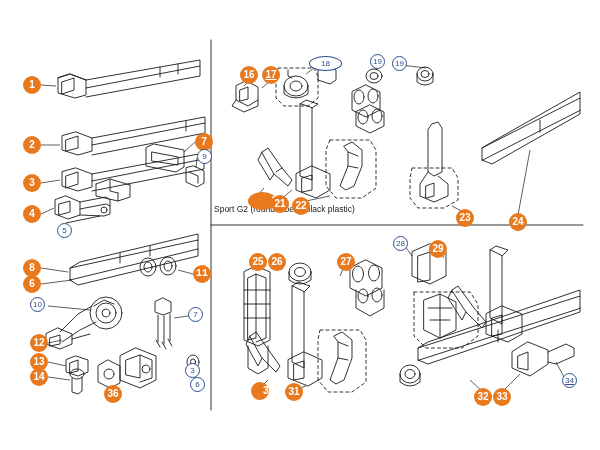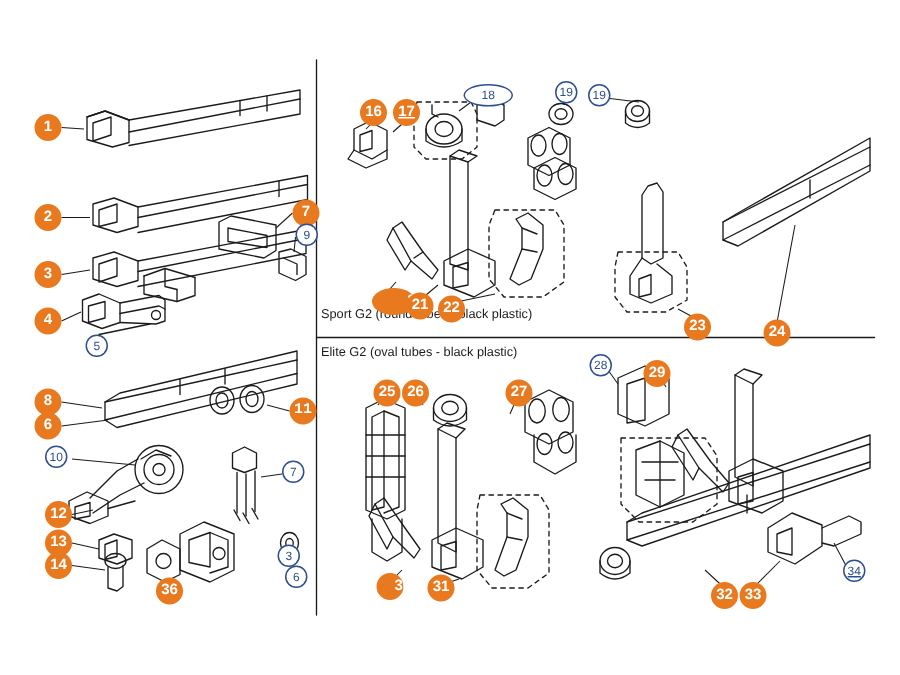--- a/index.html
+++ b/index.html
@@ -263,21 +263,20 @@
       <path d="M438 248 L444 258"></path>
       <path d="M260 388 L268 380"></path>
       <path d="M294 390 L306 386"></path>
       <path d="M483 392 L470 380"></path>
       <path d="M502 392 L520 374"></path>
       <path d="M565 379 L556 362"></path>
     </g>
   </svg>
 
   <div class="sect-label" style="left:214px;top:204px;">Sport G2 (round tubes - black plastic)</div>
-  <div class="sect-label" style="left:214px;top:229px;">Elite G2 (oval tubes - black plastic)</div>
 
   <div id="callout-host">
       <div class="callout" style="left: 23px; top: 76px;">1</div>
       <div class="callout" style="left: 23px; top: 136px;">2</div>
       <div class="callout" style="left: 23px; top: 174px;">3</div>
       <div class="callout" style="left: 23px; top: 205px;">4</div>
       <div class="callout" style="left: 23px; top: 259px;">8</div>
       <div class="callout" style="left: 23px; top: 275px;">6</div>
       <div class="callout" style="left: 30px; top: 334px; text-align: right;">12</div>
       <div class="callout" style="left: 30px; top: 353px;">13</div>

